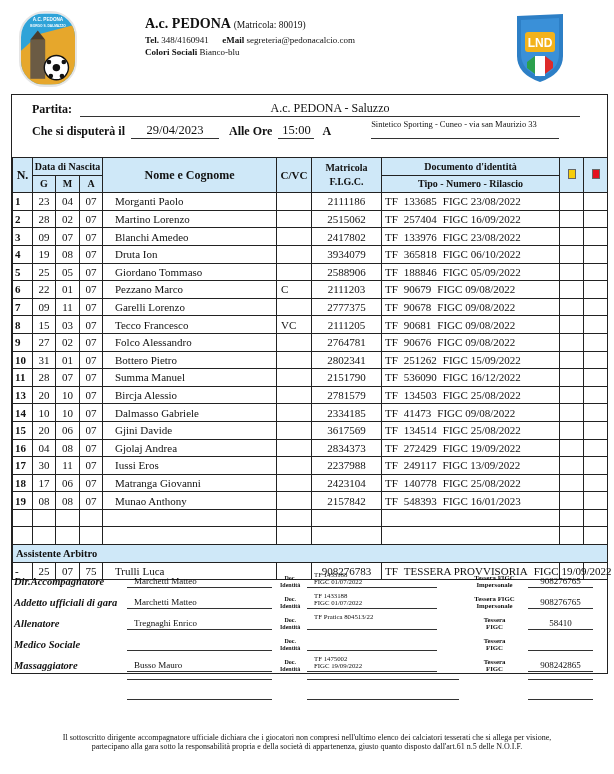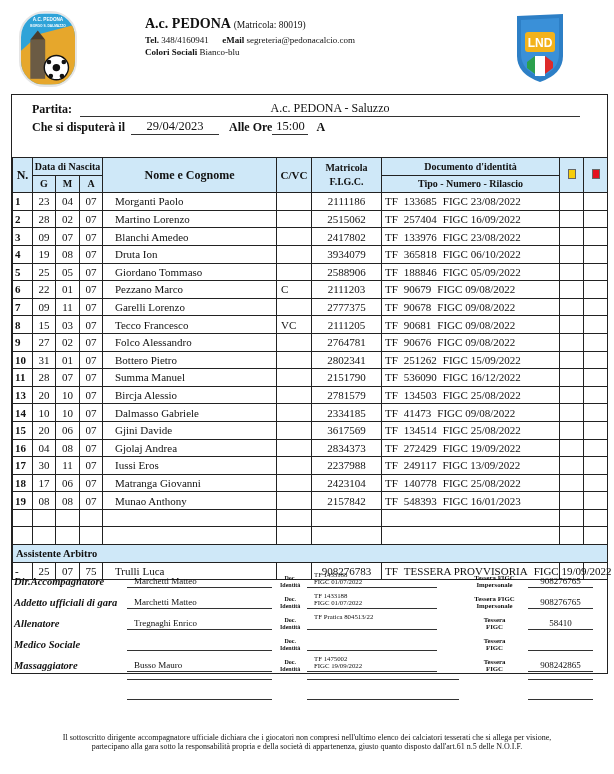--- a/index.html
+++ b/index.html
@@ -102,22 +102,23 @@
 
   <div class="frow" style="left:20px; top:6px;">
     <span>Partita:</span>
     <span class="uline" style="width:500px; margin-left:8px; font-size:12px;">A.c. PEDONA - Saluzzo</span>
   </div>
 
   <div class="frow" style="left:20px; top:24px;">
     <span>Che si disputerà il</span>
     <span class="uline" style="width:88px; margin-left:6px; font-size:12.5px;">29/04/2023</span>
     <span style="margin-left:10px;">Alle Ore</span>
-    <span class="uline" style="width:36px; margin-left:0; font-size:12.5px;">15:00</span>
+    <span class="uline" style="width:36px; margin-left:6px; font-size:12.5px;">15:00</span>
     <span style="margin-left:8px;">A</span>
+    <span class="uline" style="width:188px; margin-left:42px; font-size:8.5px; height:20px; line-height:10px; text-align:left; padding-left:0; margin-left:40px; position:relative; top:0;">Sintetico Sporting - Cuneo - via san Maurizio 33</span>
   </div>
 
   <div class="frow" style="left:20px; top:60px;margin-left:32px;">
     <span>Valevole per la seguente competizione:</span>
     <span class="uline" style="width:242px; margin-left:10px; font-size:12.5px;">UNDER 16 PROVINCIALE</span>
     <span style="margin-left:6px;">Girone:</span>
     <span class="uline" style="width:24px; margin-left:10px; font-size:12.5px;">A</span>
   </div>
 
   <table class="grid">

